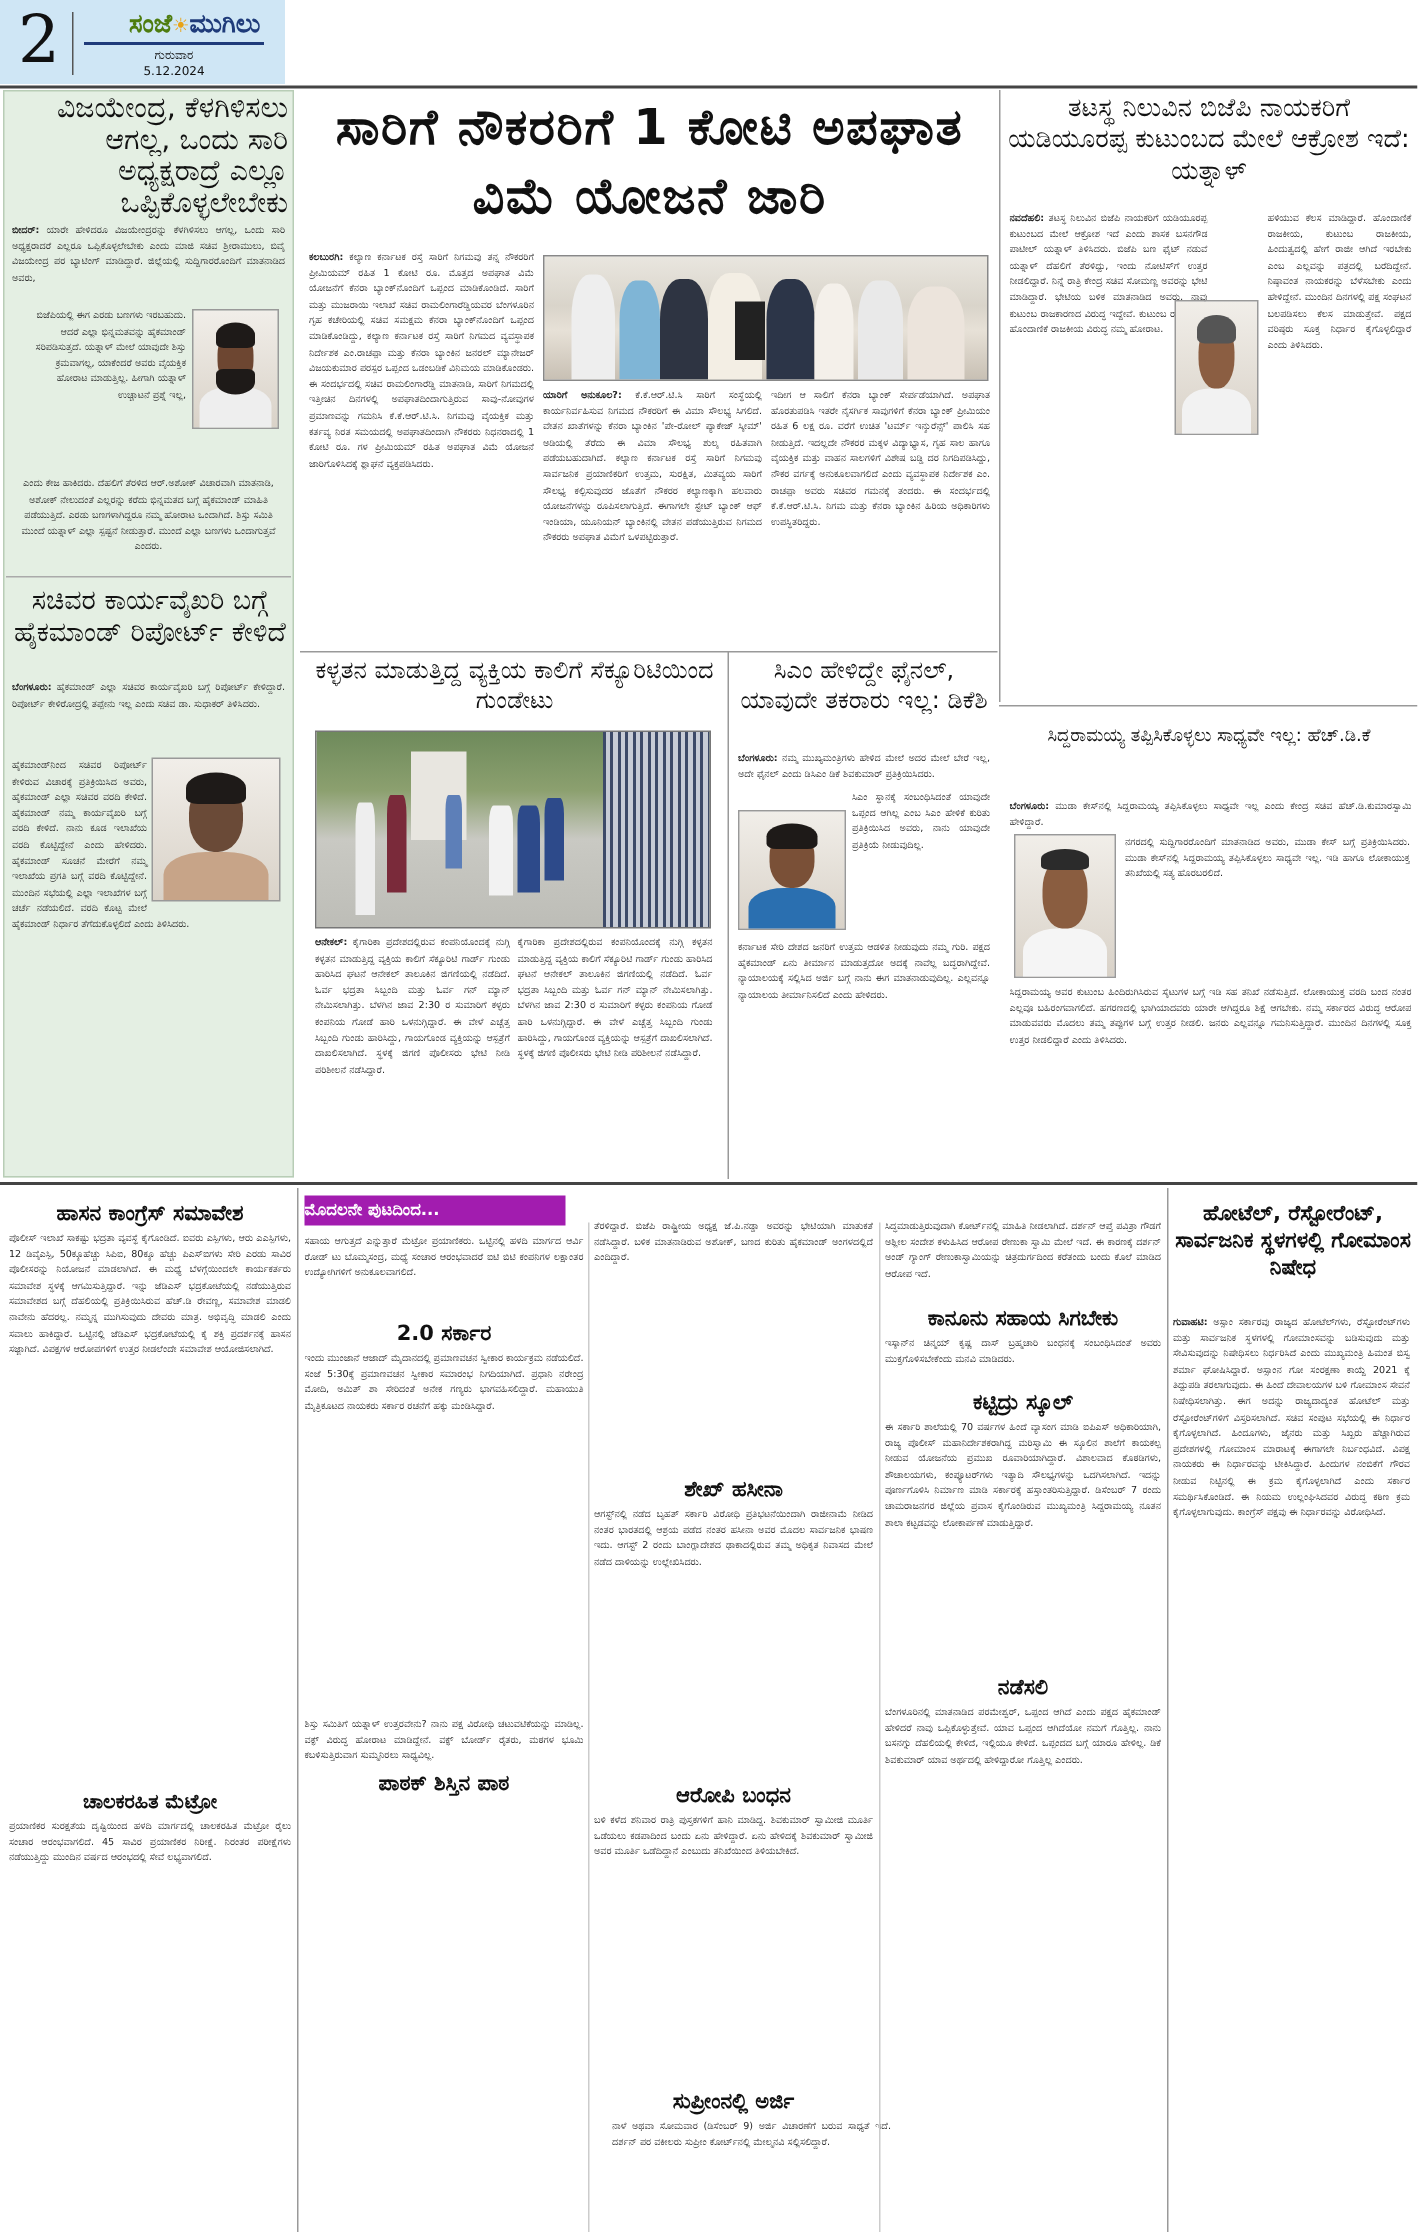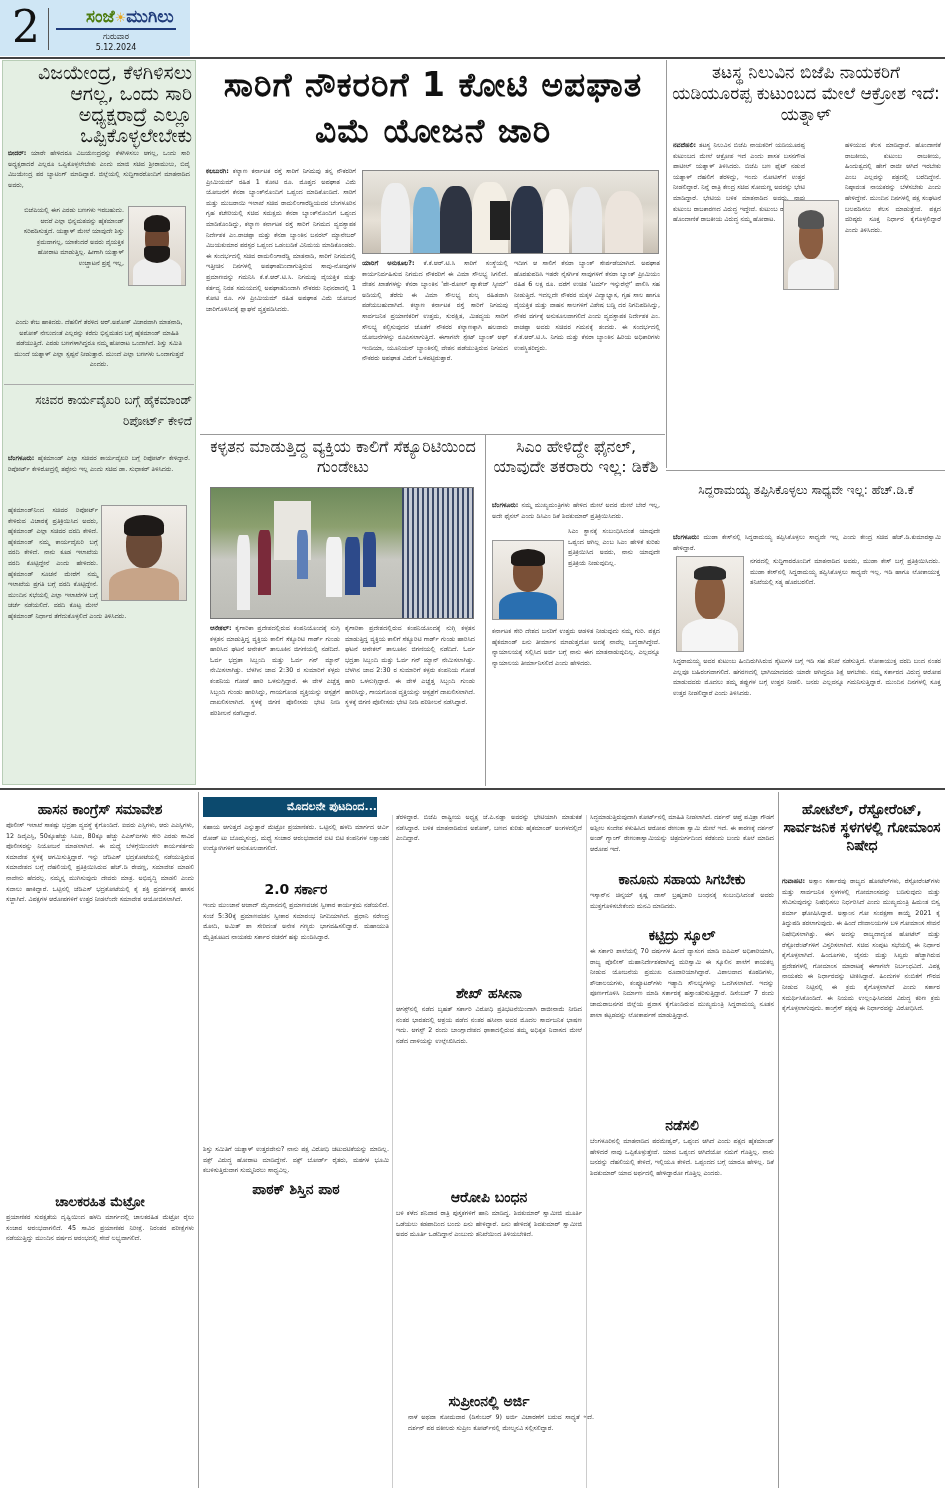--- a/index.html
+++ b/index.html
@@ -26,21 +26,21 @@
   .hl-s { font-size: 14px; line-height: 19px; }
   .body-text { font-size: 6.4px; line-height: 10.6px; color: #222; text-align: justify; overflow: hidden; }
   .body-text b { font-weight: bold; }
   .photo { background: linear-gradient(135deg, #9aa79a 0%, #cfd4cc 40%, #8e9a91 100%); border: 1px solid #888; overflow: hidden; }
   .photo-group { background: linear-gradient(180deg, #e9e6df 0%, #d9d4ca 40%, #e7e1d7 60%, #c8c0b4 100%); }
   .person { position: absolute; bottom: 0; border-radius: 40% 40% 0 0; }
   .portrait { background: linear-gradient(180deg, #f1eee9 0%, #d9d2c8 100%); border: 1px solid #999; overflow: hidden; position: absolute; }
   .portrait .face { position: absolute; left: 28%; top: 16%; width: 44%; height: 50%; border-radius: 45%; background: #8a5a3b; }
   .portrait .hair { position: absolute; left: 26%; top: 10%; width: 48%; height: 22%; border-radius: 50% 50% 20% 20%; background: #1e1a18; }
   .portrait .shirt { position: absolute; left: 8%; top: 66%; width: 84%; height: 40%; border-radius: 40% 40% 0 0; background: #eeeeee; }
-  .continued-banner { left: 203px; top: 797px; width: 174px; height: 20px; background: #0c4a6e; color: #fff; font-size: 11px; font-weight: bold; text-align: right; line-height: 20px; }
+  .continued-banner { left: 203px; top: 797px; width: 174px; height: 20px; background: #a21caf; color: #fff; font-size: 11px; font-weight: bold; text-align: left; line-height: 20px; }
   .scene { background: linear-gradient(180deg, #6e8a5b 0%, #8ca06f 30%, #c9c9c3 55%, #bdbdb7 100%); border: 1px solid #777; overflow: hidden; }
   .gate { position: absolute; right: 0; top: 0; width: 27%; height: 100%; background: repeating-linear-gradient(90deg, #3d4a68 0 2px, #c7ccd6 2px 5px); }
   .wall { position: absolute; left: 24%; top: 10%; width: 14%; height: 45%; background: #e8e6e0; }
 </style>
 </head>
 <body>
 
 <div class="abs masthead"></div>
 <div class="abs page-num">2</div>
 <div class="abs mast-divider"></div>
@@ -57,21 +57,21 @@
 <div class="abs body-text" style="left:8px; top:148px; width:182px; height:44px;"><b>ಬೀದರ್:</b> <span>ಯಾರೇ ಹೇಳಿದರೂ ವಿಜಯೇಂದ್ರರನ್ನು ಕೆಳಗಿಳಿಸಲು ಆಗಲ್ಲ, ಒಂದು ಸಾರಿ ಅಧ್ಯಕ್ಷರಾದರೆ ಎಲ್ಲರೂ ಒಪ್ಪಿಕೊಳ್ಳಲೇಬೇಕು ಎಂದು ಮಾಜಿ ಸಚಿವ ಶ್ರೀರಾಮುಲು, ಬಿವೈ ವಿಜಯೇಂದ್ರ ಪರ ಬ್ಯಾಟಿಂಗ್ ಮಾಡಿದ್ದಾರೆ. ಜಿಲ್ಲೆಯಲ್ಲಿ ಸುದ್ದಿಗಾರರೊಂದಿಗೆ ಮಾತನಾಡಿದ ಅವರು,</span></div>
 <div class="abs body-text" style="left:20px; top:205px; width:104px; height:88px; text-align:right;">ಬಿಜೆಪಿಯಲ್ಲಿ ಈಗ ಎರಡು ಬಣಗಳು ಇರಬಹುದು. ಆದರೆ ಎಲ್ಲಾ ಭಿನ್ನಮತವನ್ನು ಹೈಕಮಾಂಡ್ ಸರಿಪಡಿಸುತ್ತದೆ. ಯತ್ನಾಳ್ ಮೇಲೆ ಯಾವುದೇ ಶಿಸ್ತು ಕ್ರಮವಾಗಲ್ಲ, ಯಾಕೆಂದರೆ ಅವರು ವೈಯಕ್ತಿಕ ಹೋರಾಟ ಮಾಡುತ್ತಿಲ್ಲ. ಹೀಗಾಗಿ ಯತ್ನಾಳ್ ಉಚ್ಚಾಟನೆ ಪ್ರಶ್ನೆ ಇಲ್ಲ,</div>
 <div class="abs portrait" style="left:128px; top:206px; width:58px; height:80px;">
   <div class="shirt"></div>
   <div class="face" style="background:#6d4631;"></div>
   <div class="hair" style="top:50%; height:22%; border-radius:20% 20% 50% 50%;"></div>
   <div class="hair"></div>
 </div>
 <div class="abs body-text" style="left:8px; top:296px; width:182px; height:84px; text-align:center;margin-top:21px;">ಎಂದು ಕೇಜ ಹಾಕಿದರು. ದೆಹಲಿಗೆ ತೆರಳಿದ ಆರ್.ಅಶೋಕ್ ವಿಚಾರವಾಗಿ ಮಾತನಾಡಿ, ಅಶೋಕ್ ನೇಲುದಂತೆ ಎಲ್ಲರನ್ನು ಕರೆದು ಭಿನ್ನಮತದ ಬಗ್ಗೆ ಹೈಕಮಾಂಡ್ ಮಾಹಿತಿ ಪಡೆಯುತ್ತಿದೆ. ಎರಡು ಬಣಗಳಾಗಿದ್ದರೂ ನಮ್ಮ ಹೋರಾಟ ಒಂದಾಗಿದೆ. ಶಿಸ್ತು ಸಮಿತಿ ಮುಂದೆ ಯತ್ನಾಳ್ ಎಲ್ಲಾ ಸ್ಪಷ್ಟನೆ ನೀಡುತ್ತಾರೆ. ಮುಂದೆ ಎಲ್ಲಾ ಬಣಗಳು ಒಂದಾಗುತ್ತವೆ ಎಂದರು.</div>
 <div class="abs hrule" style="left:4px; top:384px; width:190px; background:#aaa;"></div>
-<div class="abs hl hl-m" style="left:8px; top:390px; width:184px; font-size:12px; line-height:21px; text-align:right;">ಸಚಿವರ ಕಾರ್ಯವೈಖರಿ ಬಗ್ಗೆ ಹೈಕಮಾಂಡ್ ರಿಪೋರ್ಟ್ ಕೇಳಿದೆ</div>
+<div class="abs hl hl-m" style="left:8px; top:390px; width:184px; font-size:18px; line-height:21px; text-align:center;">ಸಚಿವರ ಕಾರ್ಯವೈಖರಿ ಬಗ್ಗೆ ಹೈಕಮಾಂಡ್ ರಿಪೋರ್ಟ್ ಕೇಳಿದೆ</div>
 <div class="abs body-text" style="left:8px; top:453px; width:182px; height:48px;"><b>ಬೆಂಗಳೂರು:</b> <span>ಹೈಕಮಾಂಡ್ ಎಲ್ಲಾ ಸಚಿವರ ಕಾರ್ಯವೈಖರಿ ಬಗ್ಗೆ ರಿಪೋರ್ಟ್ ಕೇಳಿದ್ದಾರೆ. ರಿಪೋರ್ಟ್ ಕೇಳಿರೋದ್ರಲ್ಲಿ ತಪ್ಪೇನು ಇಲ್ಲ ಎಂದು ಸಚಿವ ಡಾ. ಸುಧಾಕರ್ ತಿಳಿಸಿದರು.</span></div>
 <div class="abs portrait" style="left:101px; top:505px; width:86px; height:96px;">
   <div class="shirt" style="background:#c7a488;"></div>
   <div class="face" style="background:#6a4a37;"></div>
   <div class="hair"></div>
 </div>
 <div class="abs body-text" style="left:8px; top:505px; width:90px; height:96px;"></div>
 <div class="abs body-text" style="left:8px; top:505px; width:182px; height:268px; text-indent:0;">
   <div style="float:right; width:92px; height:98px;"></div>
   <span>ಹೈಕಮಾಂಡ್‌ನಿಂದ ಸಚಿವರ ರಿಪೋರ್ಟ್ ಕೇಳಿರುವ ವಿಚಾರಕ್ಕೆ ಪ್ರತಿಕ್ರಿಯಿಸಿದ ಅವರು, ಹೈಕಮಾಂಡ್ ಎಲ್ಲಾ ಸಚಿವರ ವರದಿ ಕೇಳಿದೆ. ಹೈಕಮಾಂಡ್ ನಮ್ಮ ಕಾರ್ಯವೈಖರಿ ಬಗ್ಗೆ ವರದಿ ಕೇಳಿದೆ. ನಾನು ಕೂಡ ಇಲಾಖೆಯ ವರದಿ ಕೊಟ್ಟಿದ್ದೇನೆ ಎಂದು ಹೇಳಿದರು. ಹೈಕಮಾಂಡ್ ಸೂಚನೆ ಮೇರೆಗೆ ನಮ್ಮ ಇಲಾಖೆಯ ಪ್ರಗತಿ ಬಗ್ಗೆ ವರದಿ ಕೊಟ್ಟಿದ್ದೇನೆ. ಮುಂದಿನ ಸಭೆಯಲ್ಲಿ ಎಲ್ಲಾ ಇಲಾಖೆಗಳ ಬಗ್ಗೆ ಚರ್ಚೆ ನಡೆಯಲಿದೆ. ವರದಿ ಕೊಟ್ಟ ಮೇಲೆ ಹೈಕಮಾಂಡ್ ನಿರ್ಧಾರ ತೆಗೆದುಕೊಳ್ಳಲಿದೆ ಎಂದು ತಿಳಿಸಿದರು.</span>
@@ -167,17 +167,17 @@
 <div class="abs hl hl-s" style="left:396px; top:1392px; width:186px;">ಸುಪ್ರೀಂನಲ್ಲಿ ಅರ್ಜಿ</div>
 <div class="abs body-text" style="left:408px; top:1412px; width:186px; height:74px;">ನಾಳೆ ಅಥವಾ ಸೋಮವಾರ (ಡಿಸೆಂಬರ್ 9) ಅರ್ಜಿ ವಿಚಾರಣೆಗೆ ಬರುವ ಸಾಧ್ಯತೆ ಇದೆ. ದರ್ಶನ್ ಪರ ವಕೀಲರು ಸುಪ್ರೀಂ ಕೋರ್ಟ್‌ನಲ್ಲಿ ಮೇಲ್ಮನವಿ ಸಲ್ಲಿಸಲಿದ್ದಾರೆ.</div>
 
 <div class="abs vrule" style="left:586px; top:815px; height:673px; background:#ccc;"></div>
 <div class="abs body-text" style="left:590px; top:812px; width:184px; height:56px;">ಸಿದ್ಧಮಾಡುತ್ತಿರುವುದಾಗಿ ಕೋರ್ಟ್‌ನಲ್ಲಿ ಮಾಹಿತಿ ನೀಡಲಾಗಿದೆ. ದರ್ಶನ್ ಆಪ್ತೆ ಪವಿತ್ರಾ ಗೌಡಗೆ ಅಶ್ಲೀಲ ಸಂದೇಶ ಕಳುಹಿಸಿದ ಆರೋಪ ರೇಣುಕಾ ಸ್ವಾಮಿ ಮೇಲೆ ಇದೆ. ಈ ಕಾರಣಕ್ಕೆ ದರ್ಶನ್ ಅಂಡ್ ಗ್ಯಾಂಗ್ ರೇಣುಕಾಸ್ವಾಮಿಯನ್ನು ಚಿತ್ರದುರ್ಗದಿಂದ ಕರೆತಂದು ಬಂದು ಕೊಲೆ ಮಾಡಿದ ಆರೋಪ ಇದೆ.</div>
 <div class="abs hl hl-s" style="left:590px; top:870px; width:184px;">ಕಾನೂನು ಸಹಾಯ ಸಿಗಬೇಕು</div>
 <div class="abs body-text" style="left:590px; top:890px; width:184px; height:30px;">ಇಸ್ಕಾನ್‌ನ ಚಿನ್ಮಯ್ ಕೃಷ್ಣ ದಾಸ್ ಬ್ರಹ್ಮಚಾರಿ ಬಂಧನಕ್ಕೆ ಸಂಬಂಧಿಸಿದಂತೆ ಅವರು ಮುಕ್ತಗೊಳಿಸಬೇಕೆಂದು ಮನವಿ ಮಾಡಿದರು.</div>
 <div class="abs hl hl-s" style="left:590px; top:926px; width:184px;">ಕಟ್ಟಿದ್ರು ಸ್ಕೂಲ್</div>
 <div class="abs body-text" style="left:590px; top:946px; width:184px; height:166px;">ಈ ಸರ್ಕಾರಿ ಶಾಲೆಯಲ್ಲಿ 70 ವರ್ಷಗಳ ಹಿಂದೆ ವ್ಯಾಸಂಗ ಮಾಡಿ ಐಪಿಎಸ್ ಅಧಿಕಾರಿಯಾಗಿ, ರಾಜ್ಯ ಪೊಲೀಸ್ ಮಹಾನಿರ್ದೇಶಕರಾಗಿದ್ದ ಮರಿಸ್ವಾಮಿ ಈ ಸ್ಕೂಲಿನ ಶಾಲೆಗೆ ಕಾಯಕಲ್ಪ ನೀಡುವ ಯೋಜನೆಯ ಪ್ರಮುಖ ರೂವಾರಿಯಾಗಿದ್ದಾರೆ. ವಿಶಾಲವಾದ ಕೊಠಡಿಗಳು, ಶೌಚಾಲಯಗಳು, ಕಂಪ್ಯೂಟರ್‌ಗಳು ಇತ್ಯಾದಿ ಸೌಲಭ್ಯಗಳನ್ನು ಒದಗಿಸಲಾಗಿದೆ. ಇದನ್ನು ಪೂರ್ಣಗೊಳಿಸಿ ನಿರ್ಮಾಣ ಮಾಡಿ ಸರ್ಕಾರಕ್ಕೆ ಹಸ್ತಾಂತರಿಸುತ್ತಿದ್ದಾರೆ. ಡಿಸೆಂಬರ್ 7 ರಂದು ಚಾಮರಾಜನಗರ ಜಿಲ್ಲೆಯ ಪ್ರವಾಸ ಕೈಗೊಂಡಿರುವ ಮುಖ್ಯಮಂತ್ರಿ ಸಿದ್ದರಾಮಯ್ಯ ನೂತನ ಶಾಲಾ ಕಟ್ಟಡವನ್ನು ಲೋಕಾರ್ಪಣೆ ಮಾಡುತ್ತಿದ್ದಾರೆ.</div>
 <div class="abs hl hl-s" style="left:590px; top:1116px; width:184px;text-align:center;">ನಡೆಸಲಿ</div>
-<div class="abs body-text" style="left:590px; top:1136px; width:184px; height:350px;">ಬೆಂಗಳೂರಿನಲ್ಲಿ ಮಾತನಾಡಿದ ಪರಮೇಶ್ವರ್, ಒಪ್ಪಂದ ಆಗಿದೆ ಎಂದು ಪಕ್ಷದ ಹೈಕಮಾಂಡ್ ಹೇಳಿದರೆ ನಾವು ಒಪ್ಪಿಕೊಳ್ಳುತ್ತೇವೆ. ಯಾವ ಒಪ್ಪಂದ ಆಗಿದೆಯೋ ನಮಗೆ ಗೊತ್ತಿಲ್ಲ. ನಾನು ಜನರನ್ನು ದೆಹಲಿಯಲ್ಲಿ ಕೇಳಿದೆ, ಇಲ್ಲಿಯೂ ಕೇಳಿದೆ. ಒಪ್ಪಂದದ ಬಗ್ಗೆ ಯಾರೂ ಹೇಳಿಲ್ಲ. ಡಿಕೆ ಶಿವಕುಮಾರ್ ಯಾವ ಅರ್ಥದಲ್ಲಿ ಹೇಳಿದ್ದಾರೋ ಗೊತ್ತಿಲ್ಲ ಎಂದರು.</div>
+<div class="abs body-text" style="left:590px; top:1136px; width:184px; height:350px;">ಬೆಂಗಳೂರಿನಲ್ಲಿ ಮಾತನಾಡಿದ ಪರಮೇಶ್ವರ್, ಒಪ್ಪಂದ ಆಗಿದೆ ಎಂದು ಪಕ್ಷದ ಹೈಕಮಾಂಡ್ ಹೇಳಿದರೆ ನಾವು ಒಪ್ಪಿಕೊಳ್ಳುತ್ತೇವೆ. ಯಾವ ಒಪ್ಪಂದ ಆಗಿದೆಯೋ ನಮಗೆ ಗೊತ್ತಿಲ್ಲ. ನಾನು ಬಸನಗ್ನು ದೆಹಲಿಯಲ್ಲಿ ಕೇಳಿದೆ, ಇಲ್ಲಿಯೂ ಕೇಳಿದೆ. ಒಪ್ಪಂದದ ಬಗ್ಗೆ ಯಾರೂ ಹೇಳಿಲ್ಲ. ಡಿಕೆ ಶಿವಕುಮಾರ್ ಯಾವ ಅರ್ಥದಲ್ಲಿ ಹೇಳಿದ್ದಾರೋ ಗೊತ್ತಿಲ್ಲ ಎಂದರು.</div>
 
 <div class="abs vrule" style="left:778px; top:792px; height:696px;"></div>
 <div class="abs hl hl-s" style="left:782px; top:800px; width:160px; font-size:14px; line-height:18px;">ಹೋಟೆಲ್, ರೆಸ್ಟೋರೆಂಟ್, ಸಾರ್ವಜನಿಕ ಸ್ಥಳಗಳಲ್ಲಿ ಗೋಮಾಂಸ ನಿಷೇಧ</div>
 <div class="abs body-text" style="left:782px; top:876px; width:158px; height:610px;"><b>ಗುವಾಹಟಿ:</b> <span>ಅಸ್ಸಾಂ ಸರ್ಕಾರವು ರಾಜ್ಯದ ಹೋಟೆಲ್‌ಗಳು, ರೆಸ್ಟೋರೆಂಟ್‌ಗಳು ಮತ್ತು ಸಾರ್ವಜನಿಕ ಸ್ಥಳಗಳಲ್ಲಿ ಗೋಮಾಂಸವನ್ನು ಬಡಿಸುವುದು ಮತ್ತು ಸೇವಿಸುವುದನ್ನು ನಿಷೇಧಿಸಲು ನಿರ್ಧರಿಸಿದೆ ಎಂದು ಮುಖ್ಯಮಂತ್ರಿ ಹಿಮಂತ ಬಿಸ್ವ ಶರ್ಮಾ ಘೋಷಿಸಿದ್ದಾರೆ. ಅಸ್ಸಾಂನ ಗೋ ಸಂರಕ್ಷಣಾ ಕಾಯ್ದೆ 2021 ಕ್ಕೆ ತಿದ್ದುಪಡಿ ತರಲಾಗುವುದು. ಈ ಹಿಂದೆ ದೇವಾಲಯಗಳ ಬಳಿ ಗೋಮಾಂಸ ಸೇವನೆ ನಿಷೇಧಿಸಲಾಗಿತ್ತು. ಈಗ ಅದನ್ನು ರಾಜ್ಯದಾದ್ಯಂತ ಹೋಟೆಲ್ ಮತ್ತು ರೆಸ್ಟೋರೆಂಟ್‌ಗಳಿಗೆ ವಿಸ್ತರಿಸಲಾಗಿದೆ. ಸಚಿವ ಸಂಪುಟ ಸಭೆಯಲ್ಲಿ ಈ ನಿರ್ಧಾರ ಕೈಗೊಳ್ಳಲಾಗಿದೆ. ಹಿಂದೂಗಳು, ಜೈನರು ಮತ್ತು ಸಿಖ್ಖರು ಹೆಚ್ಚಾಗಿರುವ ಪ್ರದೇಶಗಳಲ್ಲಿ ಗೋಮಾಂಸ ಮಾರಾಟಕ್ಕೆ ಈಗಾಗಲೇ ನಿರ್ಬಂಧವಿದೆ. ವಿಪಕ್ಷ ನಾಯಕರು ಈ ನಿರ್ಧಾರವನ್ನು ಟೀಕಿಸಿದ್ದಾರೆ. ಹಿಂದುಗಳ ನಂಬಿಕೆಗೆ ಗೌರವ ನೀಡುವ ನಿಟ್ಟಿನಲ್ಲಿ ಈ ಕ್ರಮ ಕೈಗೊಳ್ಳಲಾಗಿದೆ ಎಂದು ಸರ್ಕಾರ ಸಮರ್ಥಿಸಿಕೊಂಡಿದೆ. ಈ ನಿಯಮ ಉಲ್ಲಂಘಿಸಿದವರ ವಿರುದ್ಧ ಕಠಿಣ ಕ್ರಮ ಕೈಗೊಳ್ಳಲಾಗುವುದು. ಕಾಂಗ್ರೆಸ್ ಪಕ್ಷವು ಈ ನಿರ್ಧಾರವನ್ನು ವಿರೋಧಿಸಿದೆ.</span></div>
 
 </body></html>

